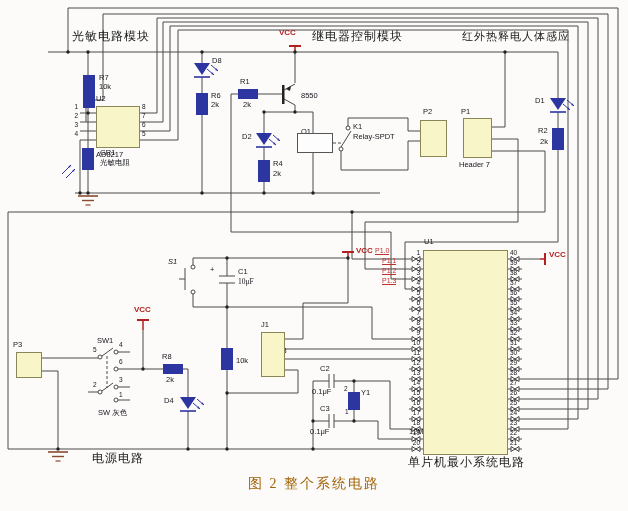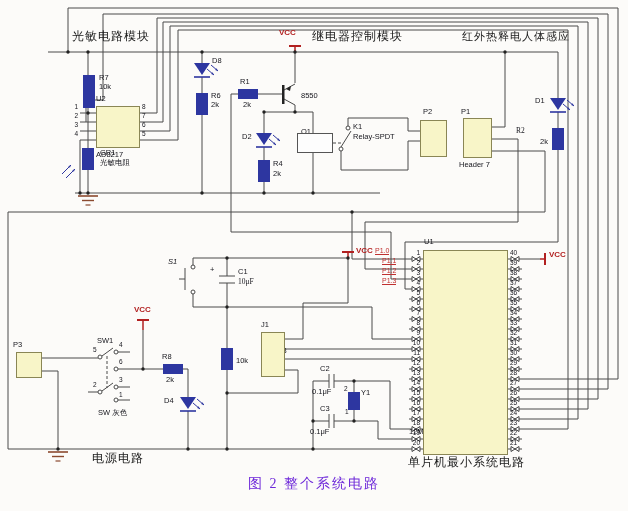--- a/index.html
+++ b/index.html
@@ -7,21 +7,21 @@
          font-family:"Liberation Sans",sans-serif;color:#222;}
   #wires{position:absolute;left:0;top:0;}
   .lbl{position:absolute;white-space:nowrap;line-height:1;}
   .mod{font-family:"Liberation Serif",serif;font-size:12px;color:#1a1a1a;letter-spacing:1px;}
   .s11{font-size:11px;}
   .t{font-size:7.5px;color:#16161d;}
   .n{font-size:6.5px;color:#16161d;}
   .pin{font-size:7px;color:#16161d;}
   .vcctext{font-size:8px;color:#b22020;font-weight:bold;}
   .net{font-size:7px;color:#c03030;border-bottom:1px solid #c03030;padding-bottom:0px;}
-  .caption{font-family:"Liberation Serif",serif;font-size:14px;color:#6d28d9;width:628px;text-align:center;letter-spacing:2px;}
+  .caption{font-family:"Liberation Serif",serif;font-size:14px;color:#a16207;width:628px;text-align:center;letter-spacing:2px;}
   .ov{text-decoration:overline;}
   .box{position:absolute;background:#f8f5c8;border:1px solid #8a8655;box-sizing:border-box;}
   .coil{position:absolute;background:#fdfdfd;border:1px solid #555;box-sizing:border-box;}
 </style>
 </head>
 <body>
 
 <div id="stage">
   <svg id="wires" width="628" height="511">
       <line x1="68" y1="8" x2="618" y2="8" stroke="#4a4a4a" stroke-width="1"></line>
@@ -360,21 +360,21 @@
       <div class="lbl t" style="left: 301px; top: 92px;">8550</div>
       <div class="lbl t" style="left: 242px; top: 133px;">D2</div>
       <div class="lbl t" style="left: 273px; top: 160px;">R4</div>
       <div class="lbl t" style="left: 273px; top: 170px;">2k</div>
       <div class="lbl t" style="left: 353px; top: 123px; text-align: center;">K1</div>
       <div class="lbl t" style="left: 353px; top: 133px;">Relay-SPDT</div>
       <div class="lbl t" style="left: 423px; top: 108px;">P2</div>
       <div class="lbl t" style="left: 461px; top: 108px;">P1</div>
       <div class="lbl t" style="left: 459px; top: 161px;">Header 7</div>
       <div class="lbl t" style="left: 535px; top: 97px;">D1</div>
-      <div class="lbl t" style="left: 516px; top: 127px; font-family: Liberation Serif, serif;">R2</div>
+      <div class="lbl t" style="left: 538px; top: 127px;">R2</div>
       <div class="lbl t" style="left: 540px; top: 138px;">2k</div>
       <div class="lbl t" style="left: 424px; top: 238px;">U1</div>
       <div class="lbl vcctext" style="left: 549px; top: 251px;">VCC</div>
       <div class="lbl t" style="left: 13px; top: 341px;">P3</div>
       <div class="lbl t" style="left: 97px; top: 337px;">SW1</div>
       <div class="lbl t" style="left: 98px; top: 409px;">SW 灰色</div>
       <div class="lbl vcctext" style="left: 134px; top: 306px;">VCC</div>
       <div class="lbl t" style="left: 162px; top: 353px;">R8</div>
       <div class="lbl t" style="left: 166px; top: 376px;">2k</div>
       <div class="lbl t" style="left: 164px; top: 397px;">D4</div>

